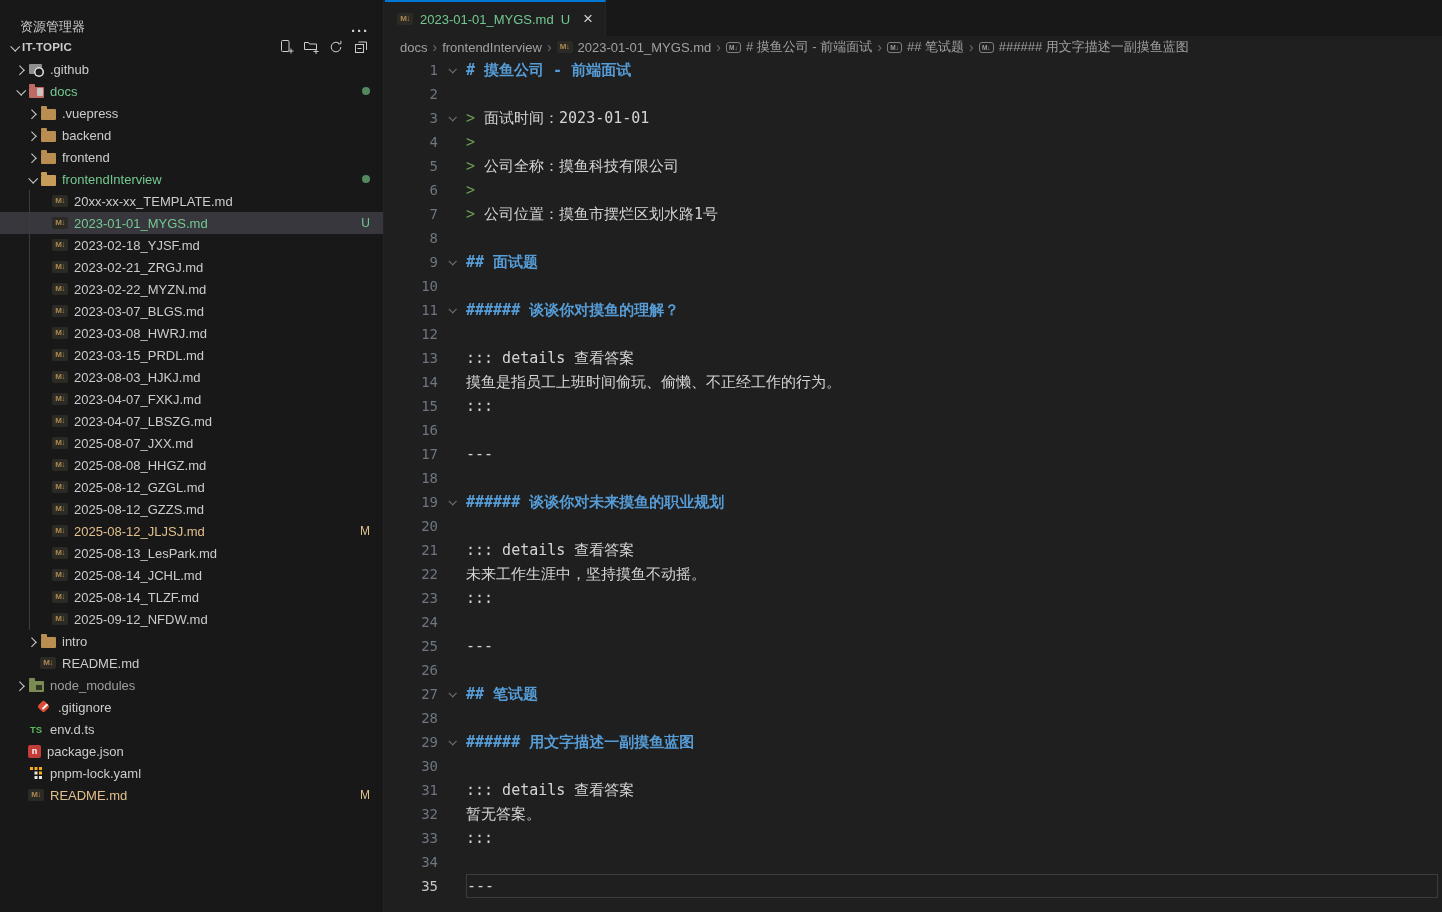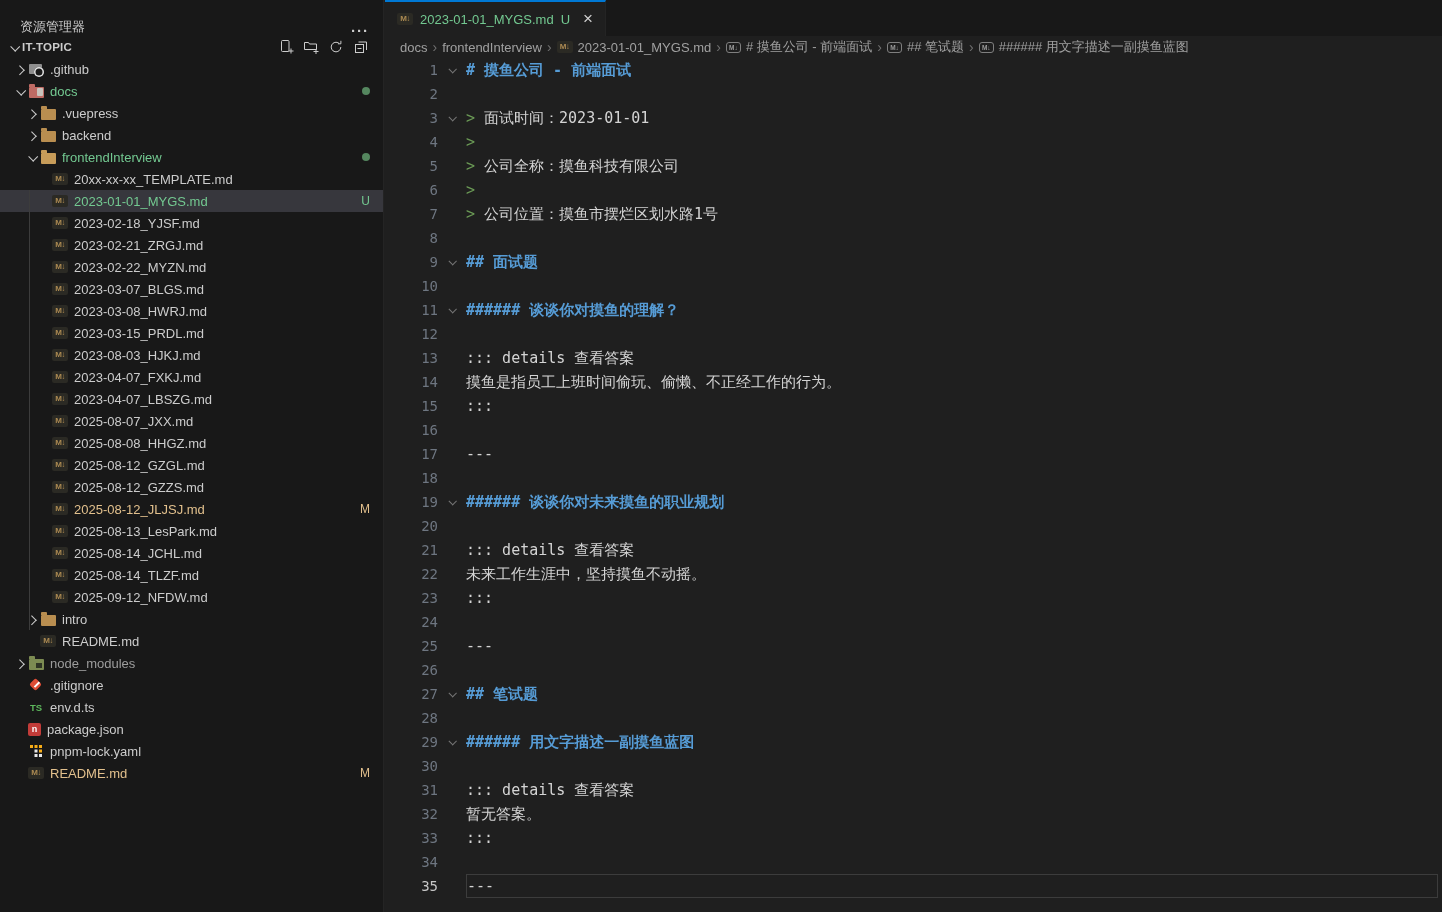--- a/index.html
+++ b/index.html
@@ -163,20 +163,29 @@
           <span class="arr">
             <span class="chev chev-r"></span>
           </span>
           <span class="fic">
             <span class="folder"></span>
           </span>
           <span class="lbl">backend</span>
         </div>
         <div class="row" style="padding-left: 24px;">
           <span class="arr">
+            <span class="chev chev-r"></span>
+          </span>
+          <span class="fic">
+            <span class="folder"></span>
+          </span>
+          <span class="lbl">frontend</span>
+        </div>
+        <div class="row" style="padding-left: 24px;">
+          <span class="arr">
             <span class="chev chev-d"></span>
           </span>
           <span class="fic">
             <span class="folder open"></span>
           </span>
           <span class="lbl green">frontendInterview</span>
           <span class="badge green"><span class="dot"></span></span>
         </div>
         <div class="row" style="padding-left: 36px;">
           <span class="arr"></span>
@@ -296,21 +305,21 @@
         </div>
         <div class="row" style="padding-left: 12px;">
           <span class="arr">
             <span class="chev chev-r"></span>
           </span>
           <span class="fic">
             <span class="folder node"></span>
           </span>
           <span class="lbl dim">node_modules</span>
         </div>
-        <div class="row" style="padding-left: 12px; align-items: center;">
+        <div class="row" style="padding-left: 20px; align-items: center;">
           <span class="arr"></span>
           <span class="fic fic-git"></span>
           <span class="lbl">.gitignore</span>
         </div>
         <div class="row" style="padding-left: 12px;">
           <span class="arr"></span>
           <span class="fic fic-ts">TS</span>
           <span class="lbl">env.d.ts</span>
         </div>
         <div class="row" style="padding-left: 12px;">

